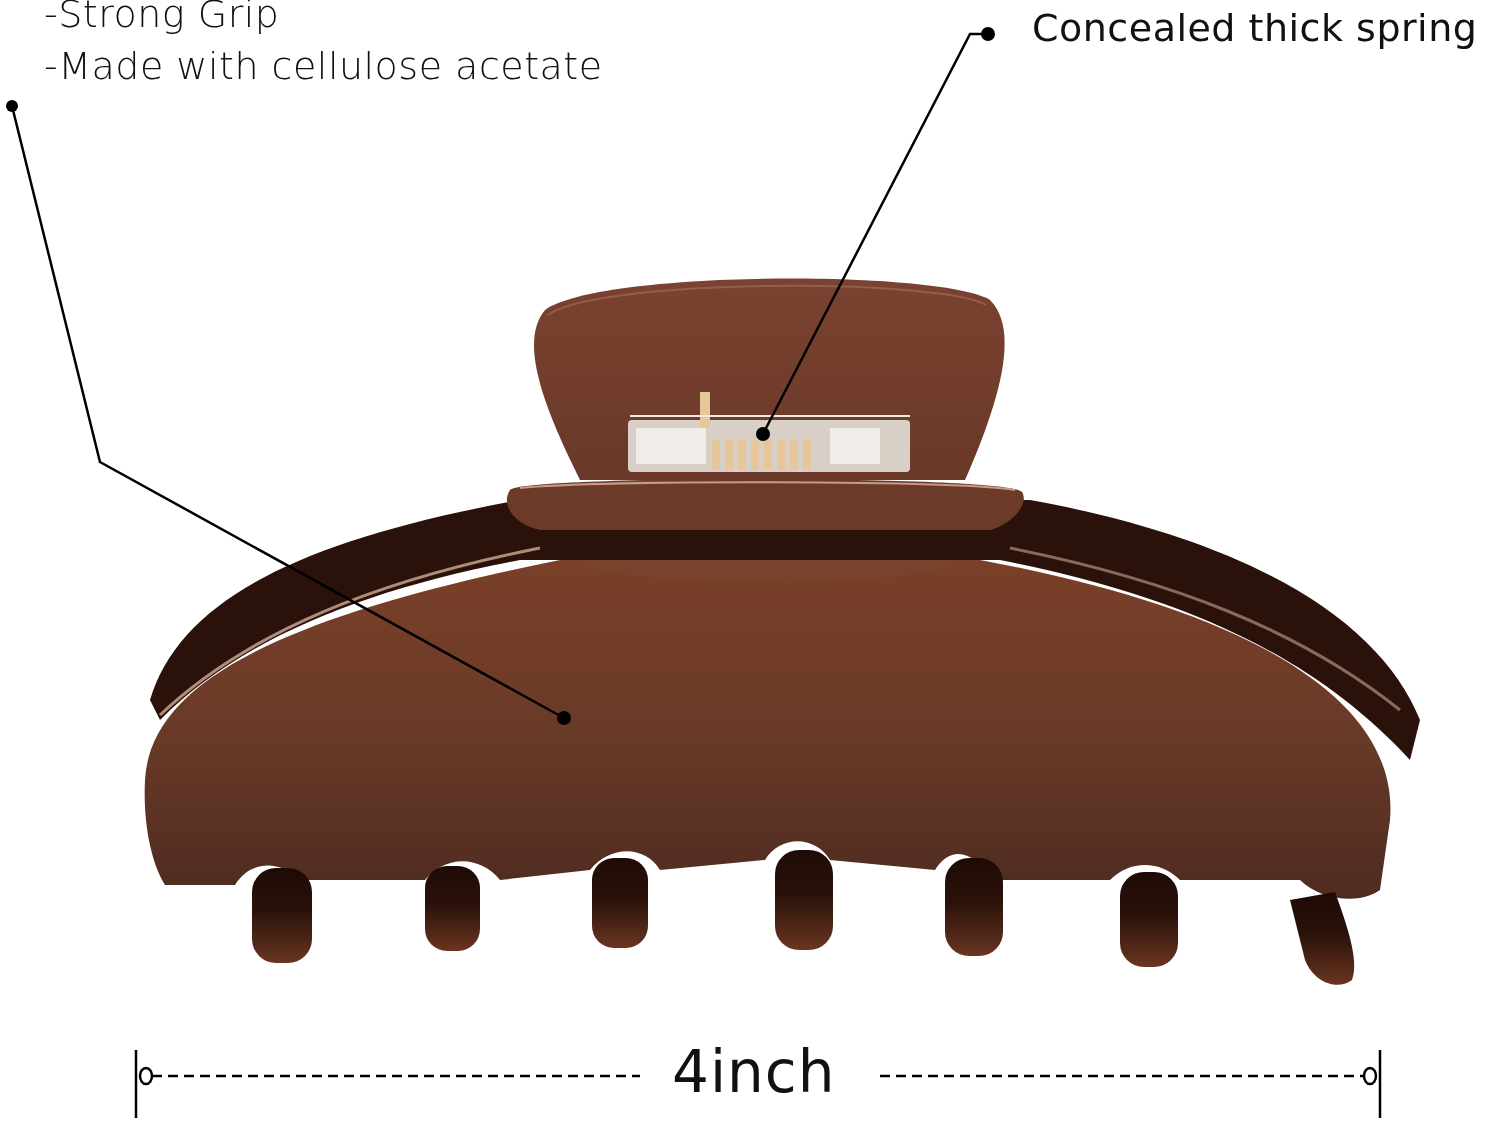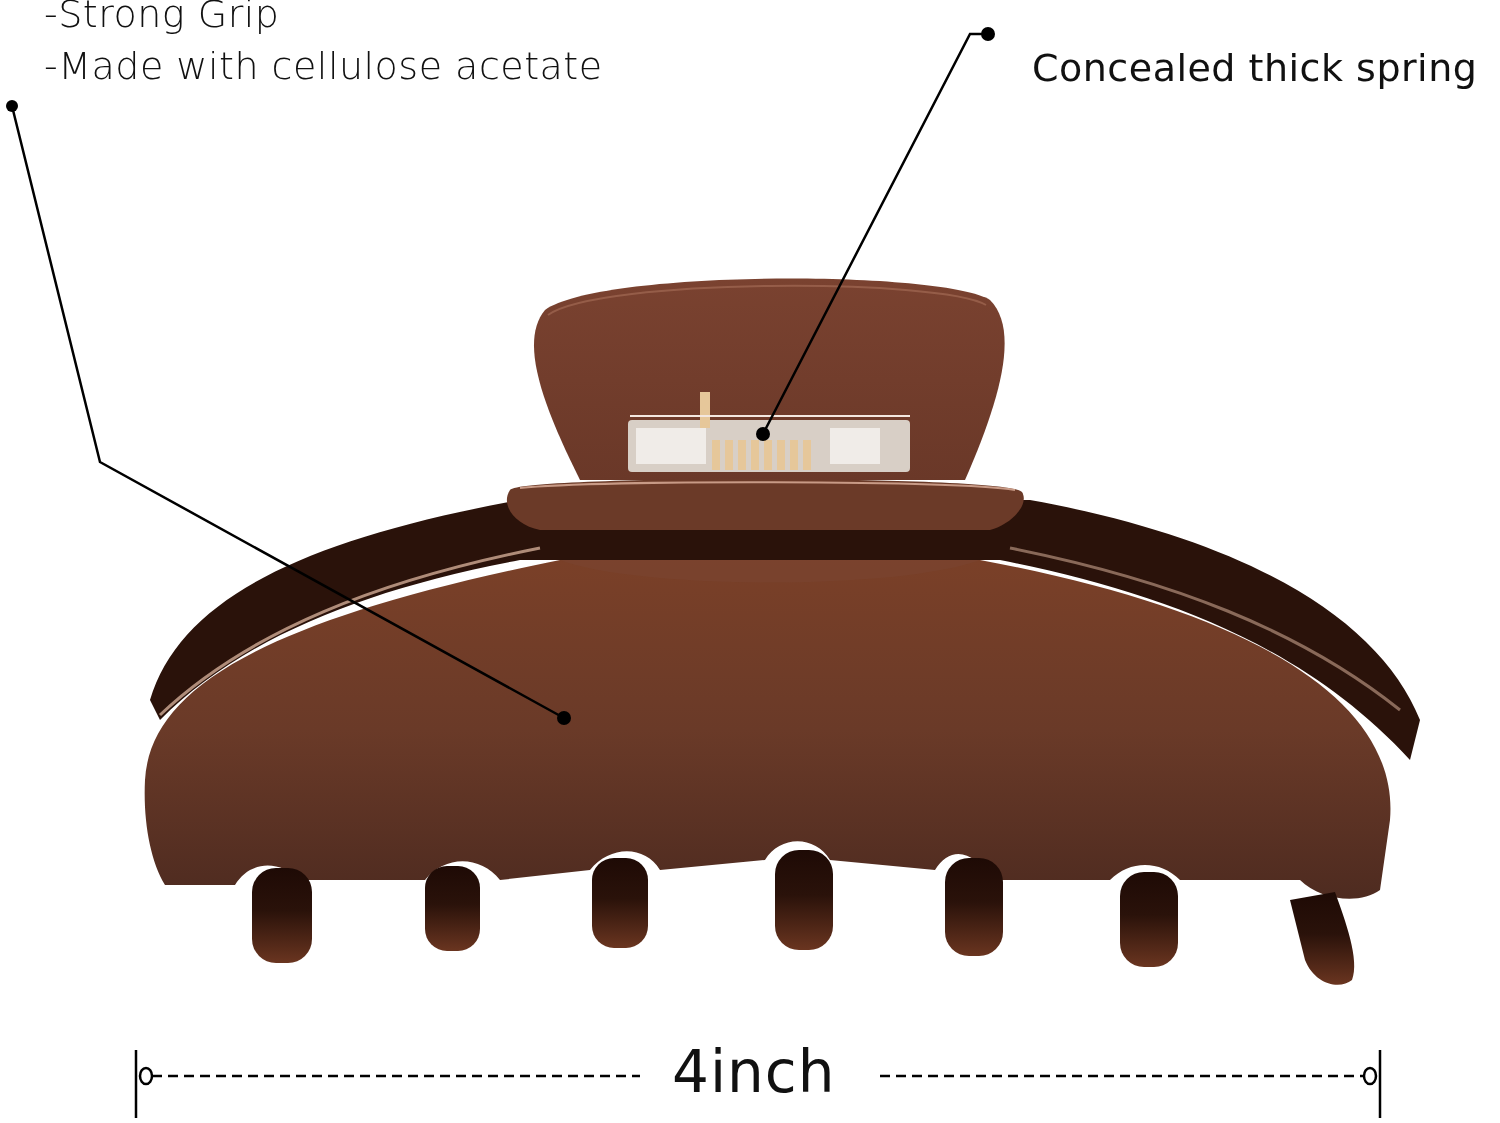--- a/index.html
+++ b/index.html
@@ -1,20 +1,20 @@
 <!DOCTYPE html>
 <html><head>
   <meta charset="utf-8">
   <style>
     html, body { margin: 0; padding: 0; background: #ffffff; }
     body { width: 1500px; height: 1123px; position: relative; overflow: hidden;
            font-family: "DejaVu Sans", sans-serif; color: #111; }
     .features { position: absolute; left: 44px; top: -12px; margin: 0; padding: 0; list-style: none; }
     .features li { font-size: 38px; line-height: 52px; letter-spacing: 0.5px; font-weight: 300; }
-    .spring-label { position: absolute; left: 1032px; top: 6px; font-size: 38px; letter-spacing: 0.5px; white-space: nowrap; margin-top: 40px; }
+    .spring-label { position: absolute; left: 1032px; top: 6px; font-size: 38px; letter-spacing: 0.5px; white-space: nowrap; }
     .measure-label { position: absolute; left: 672px; top: 1032px; font-size: 58px; letter-spacing: 1px; line-height: 80px; }
     svg.scene { position: absolute; left: 0; top: 0; }
   </style>
 </head>
 <body>
 
 <svg class="scene" width="1500" height="1123" viewBox="0 0 1500 1123">
   <defs>
     <linearGradient id="bodyGrad" x1="0" y1="0" x2="0" y2="1">
       <stop offset="0" stop-color="#7a4028"></stop>

